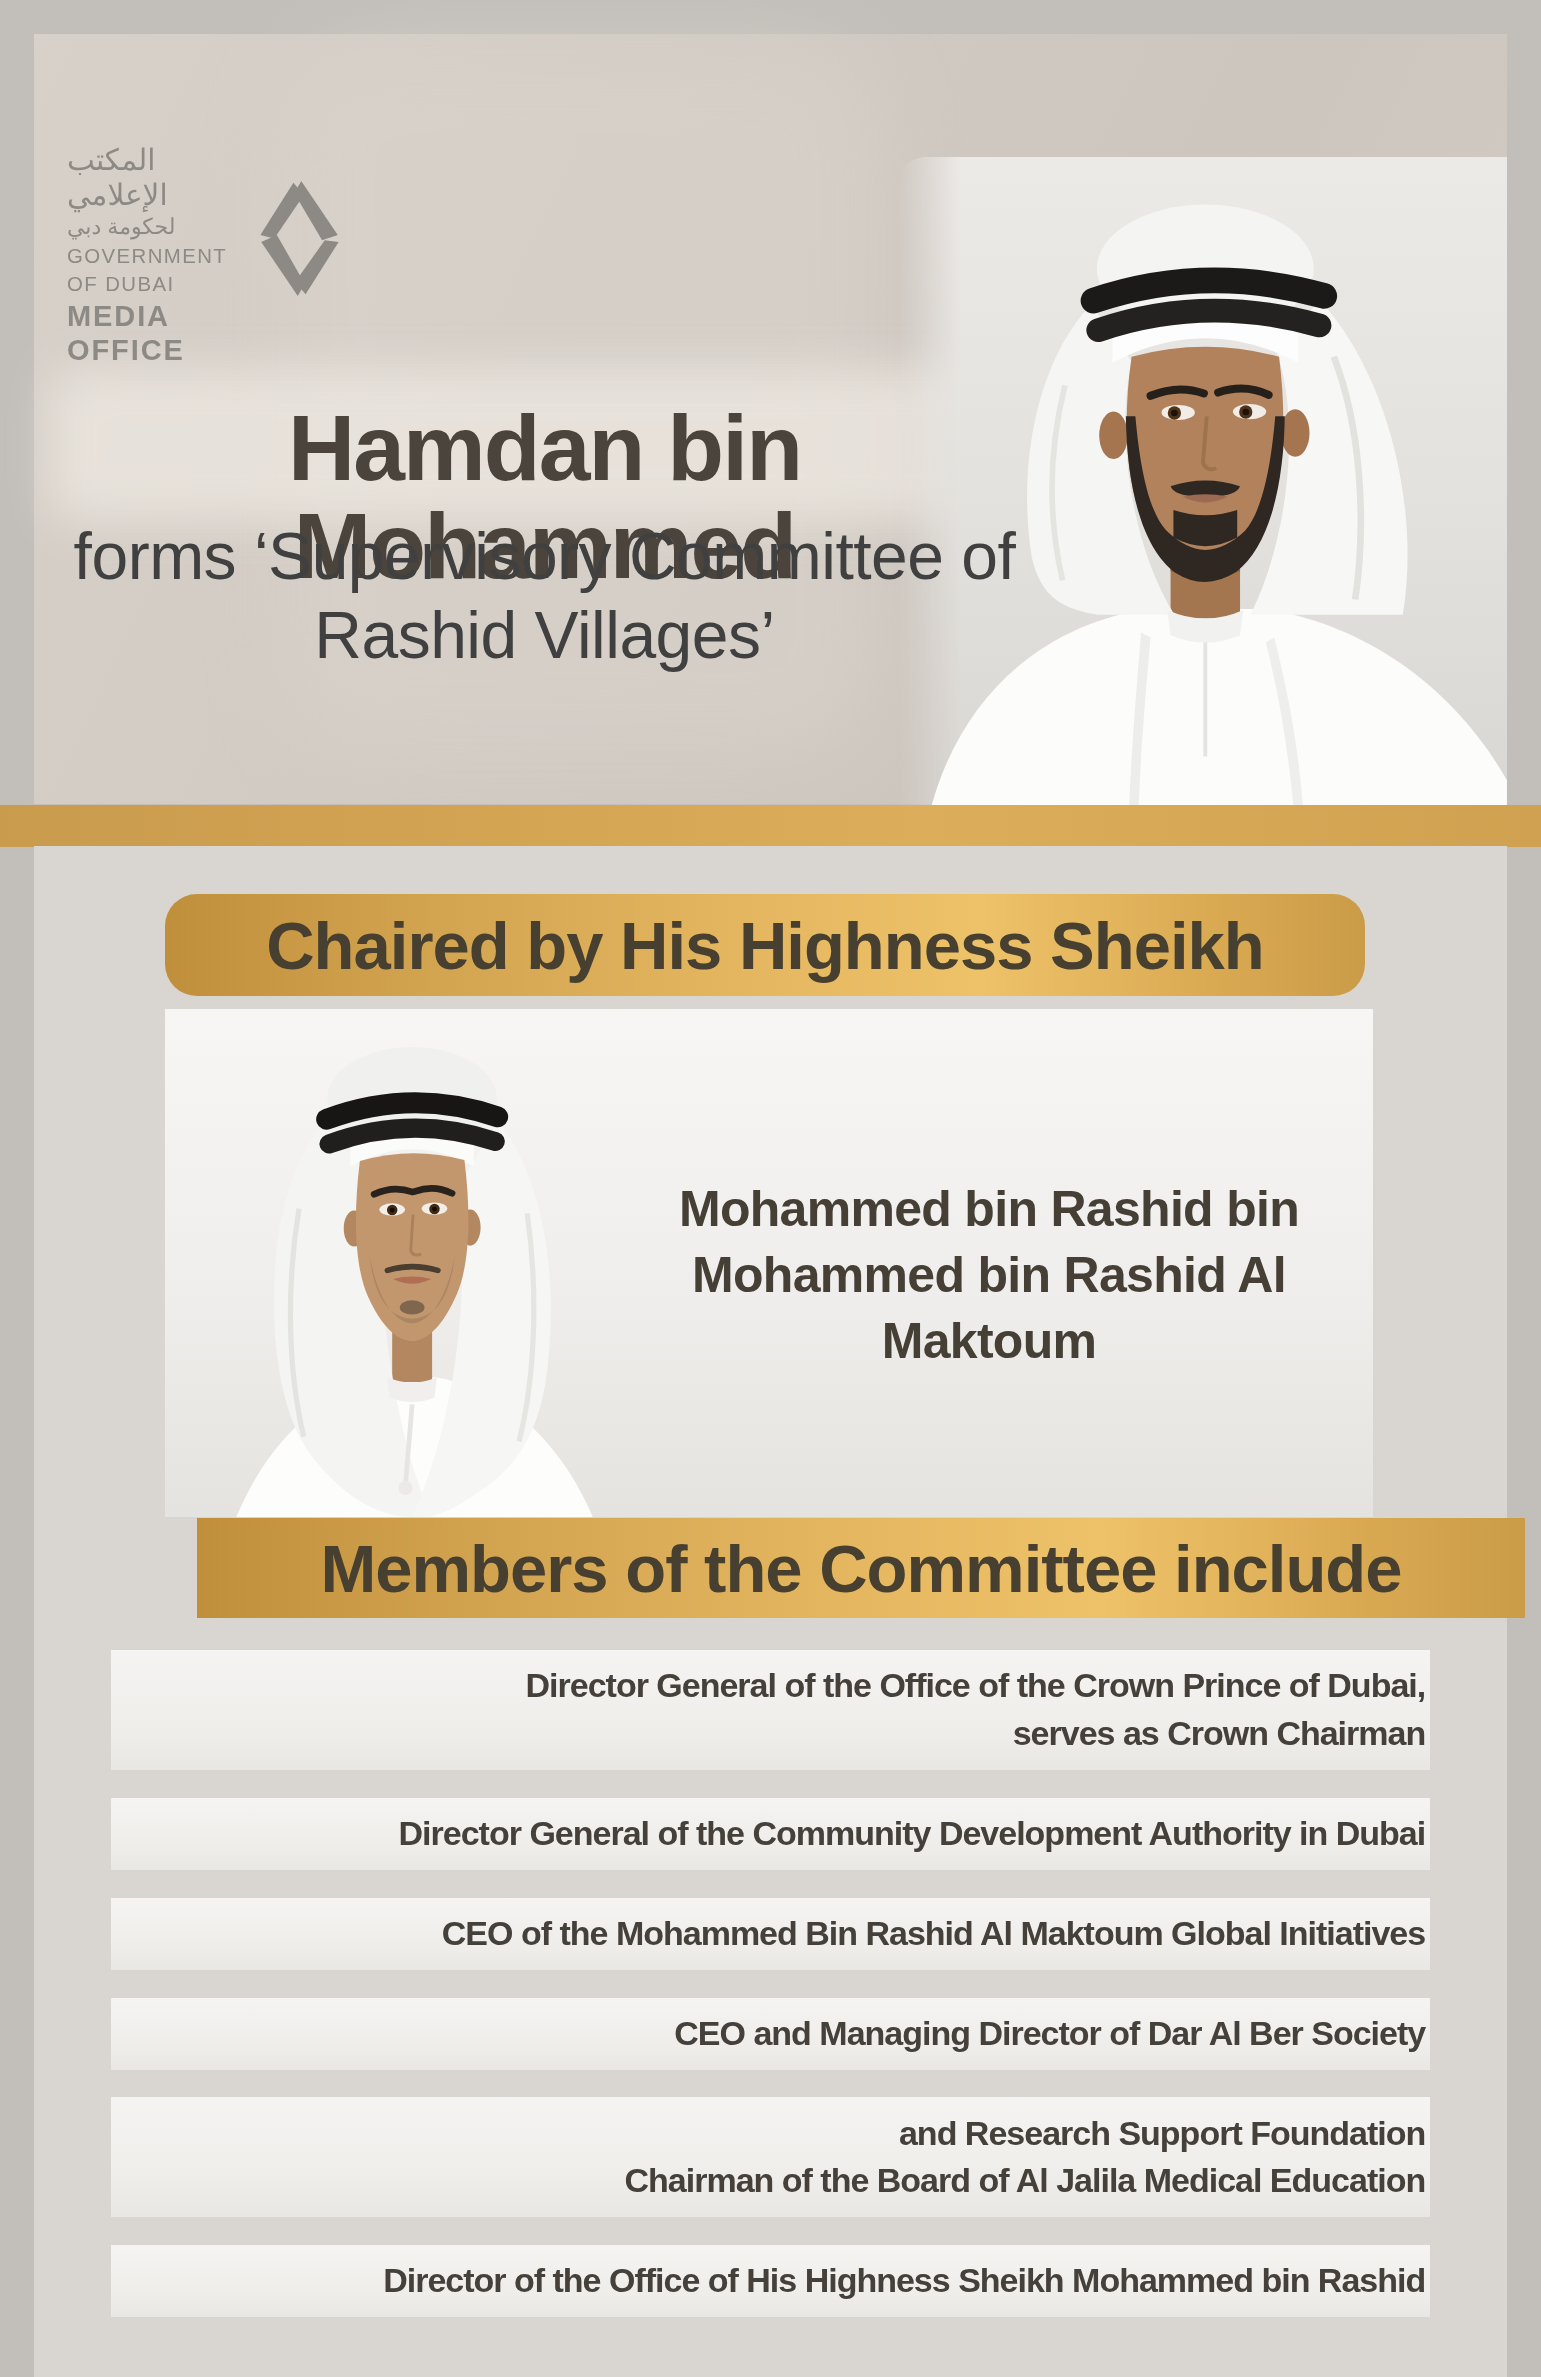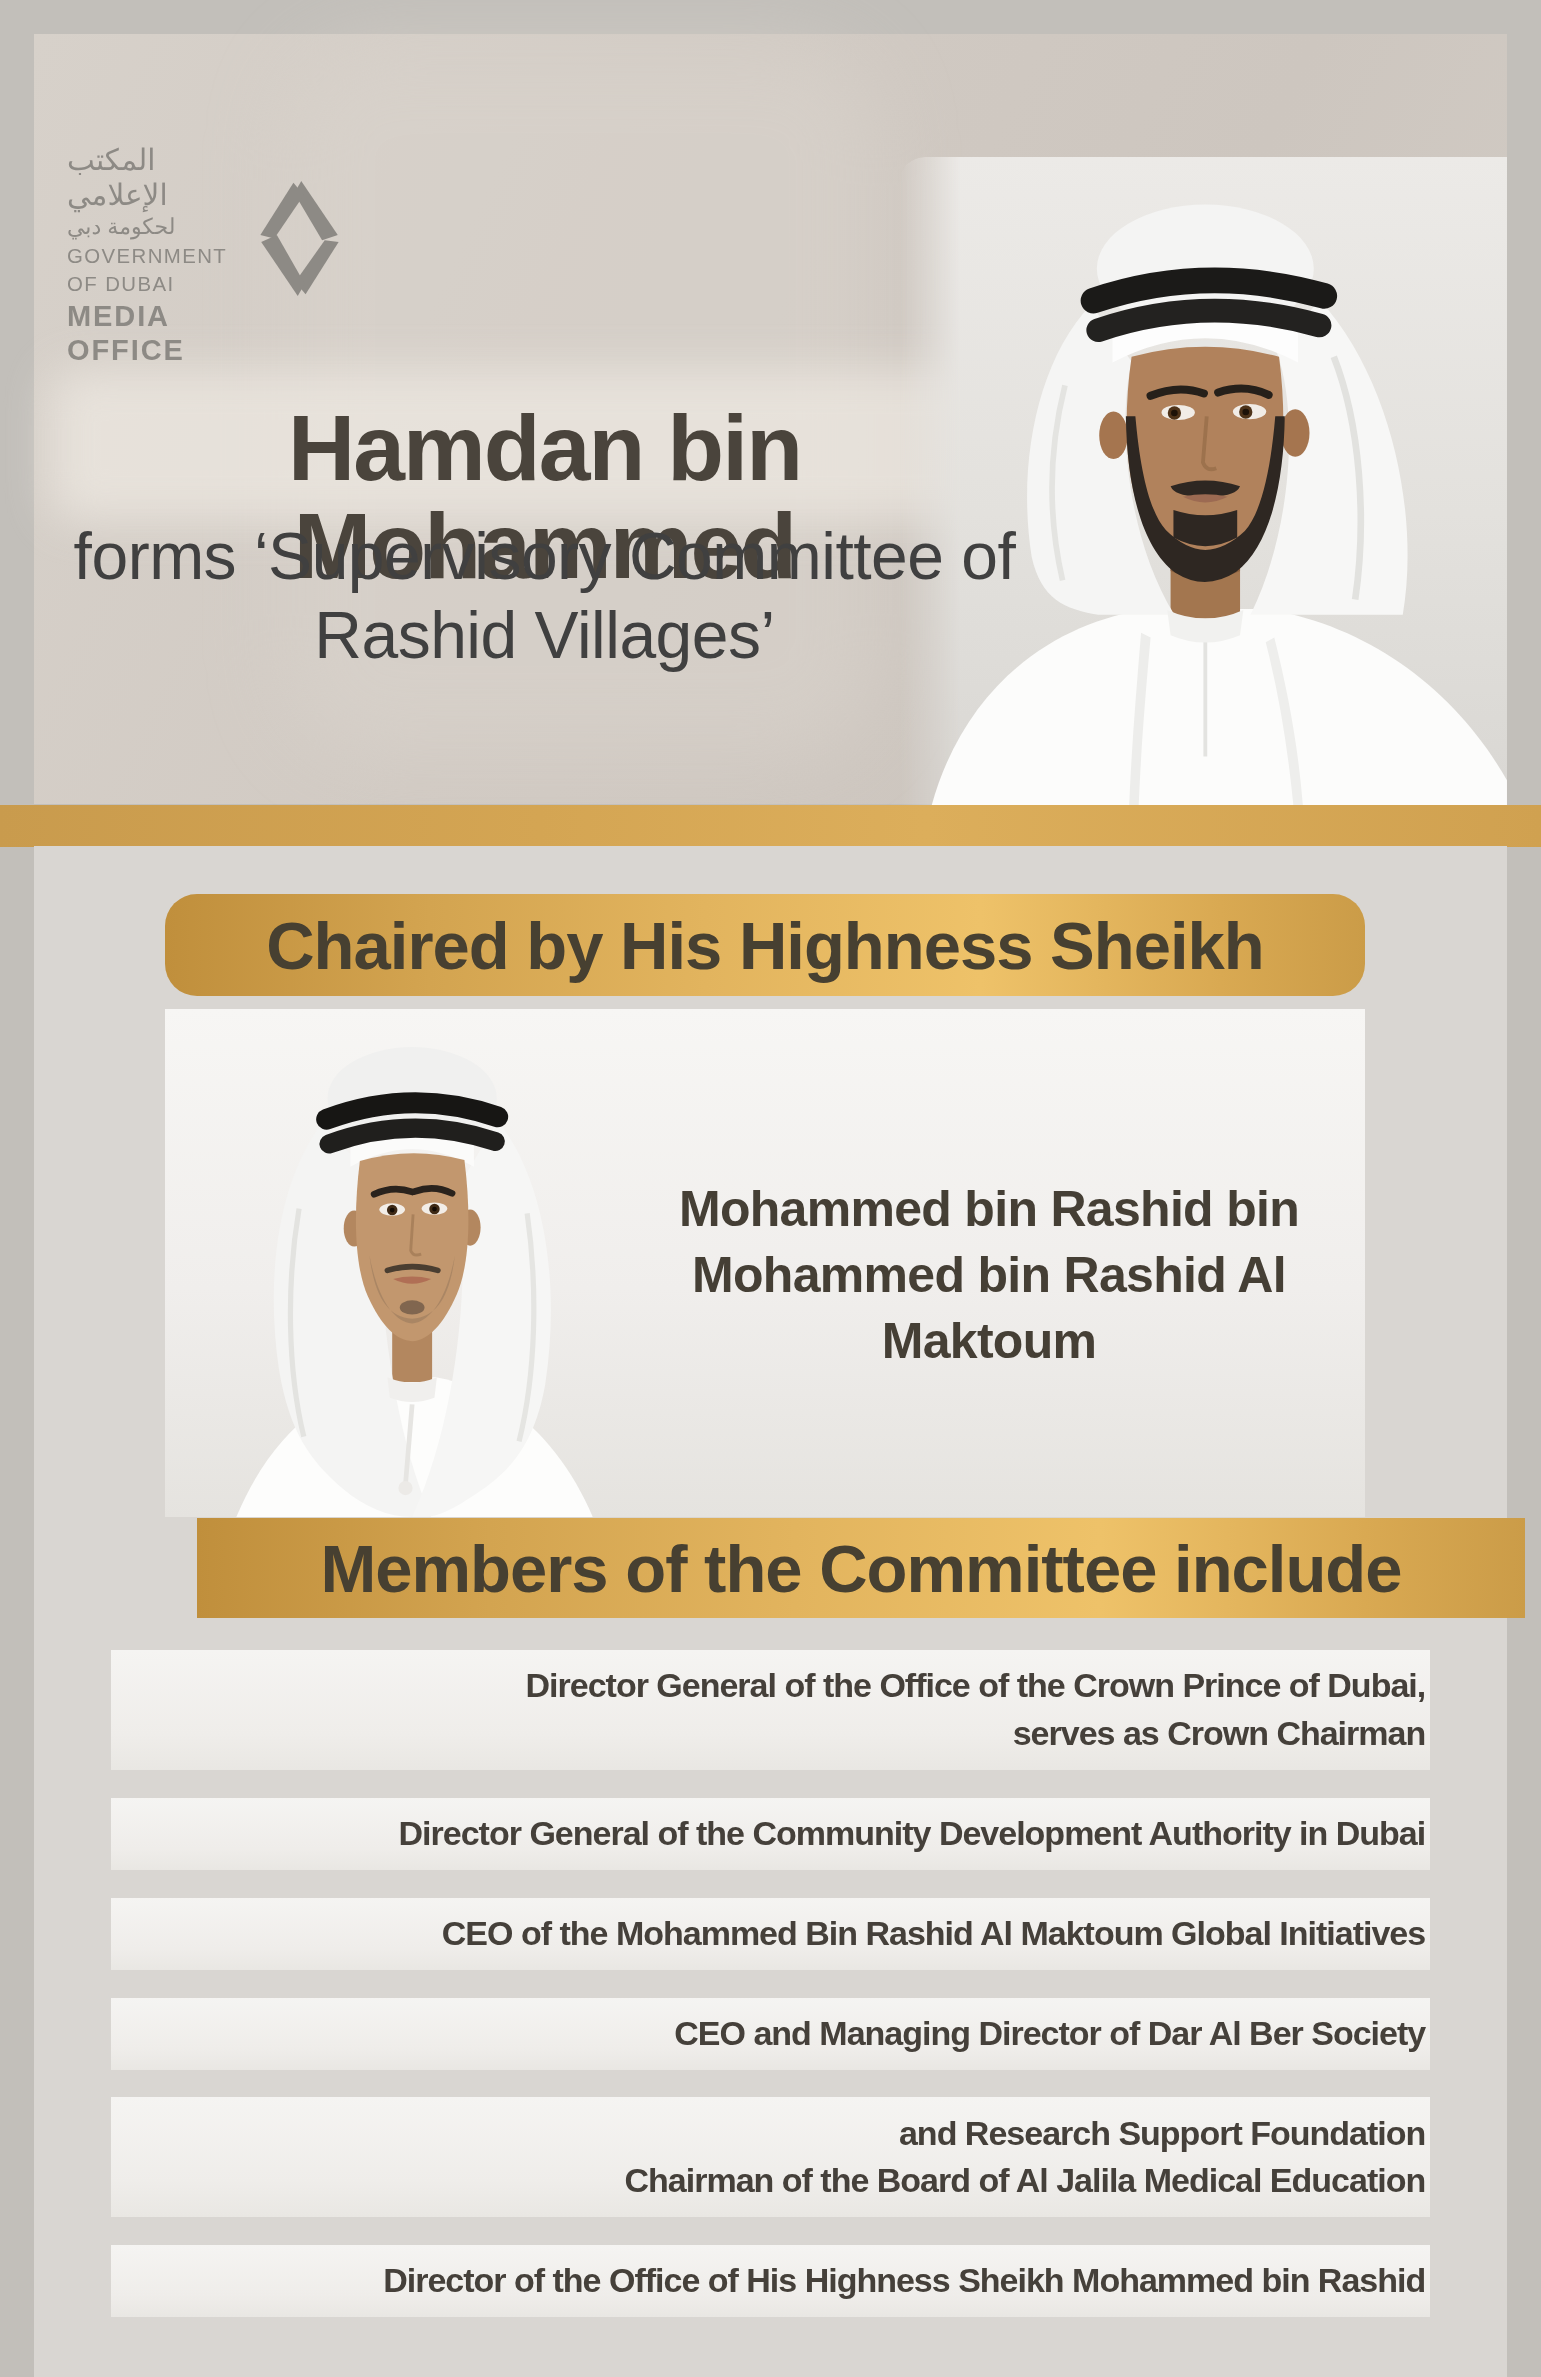--- a/index.html
+++ b/index.html
@@ -38,21 +38,21 @@
   .gold-bar{background:linear-gradient(90deg,#c08f3c 0%,#d3a450 22%,#e2b45e 45%,#eec269 68%,#d9a952 88%,#cb9c48 100%);
     display:flex;align-items:center;justify-content:center;
     font-weight:bold;font-size:67px;letter-spacing:-1px;color:#474031;}
   #bar-chaired{left:165px;top:894px;width:1200px;height:102px;border-radius:32px;}
   #bar-members{left:197px;top:1518px;width:1328px;height:100px;}
 
   
   #body-bg{left:34px;top:846px;width:1473px;height:1858px;background:#d9d6d2;}
 
   #chair-block{left:165px;top:1009px;width:1200px;height:508px;overflow:hidden;
-    background:linear-gradient(180deg,#f7f6f4 0%,#f0eeec 55%,#e5e3df 100%);}
+    background:linear-gradient(180deg,#f7f6f4 0%,#f0eeec 55%,#e5e3df 100%);padding-left:8px;}
   #portrait2-box{position:absolute;left:0;top:0;width:500px;height:508px;}
   #chair-name{position:absolute;left:453px;top:167px;width:742px;text-align:center;
     font-size:50px;font-weight:bold;letter-spacing:-0.7px;line-height:1.32;color:#453f35;}
 
   #members-list{left:111px;top:1650px;width:1319px;display:flex;flex-direction:column;}
   .member-card{background:linear-gradient(180deg,#f5f4f2 0%,#efedea 70%,#e9e7e3 100%);
     margin-bottom:27.6px;padding:12.4px 4.8px;text-align:right;
     font-size:34px;font-weight:bold;letter-spacing:-1px;line-height:1.4;color:#45403a;white-space:nowrap;}
 </style>
 </head>

